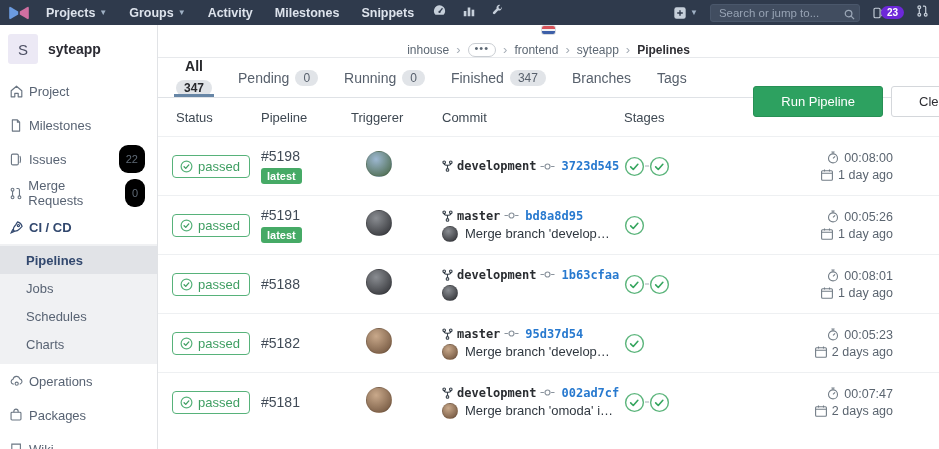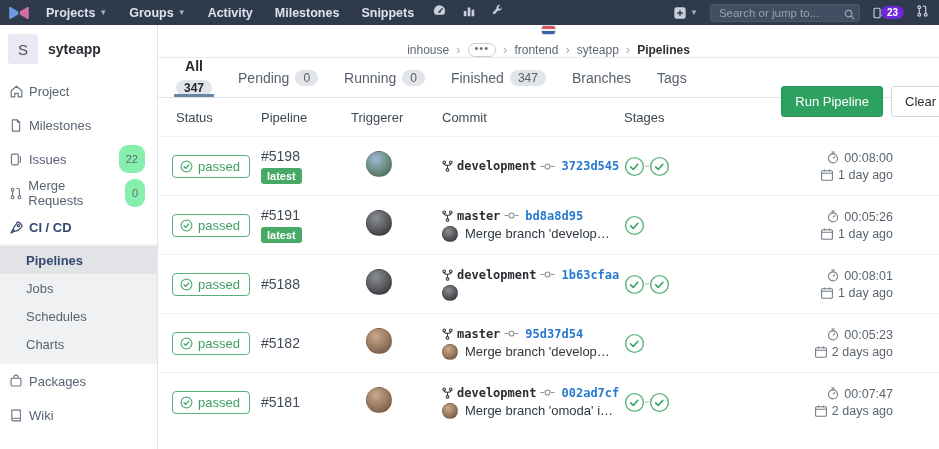--- a/index.html
+++ b/index.html
@@ -37,21 +37,21 @@
   .proj-head { display:flex; align-items:center; gap:10px; padding:9px 10px 10px 8px; }
   .proj-avatar { width:30px; height:30px; background:#ece9f5; border-radius:3px; display:flex;
     align-items:center; justify-content:center; font-size:15px; color:#4c4f63; }
   .proj-name { font-size:14px; font-weight:bold; color:#2b2b33; }
   .side-item { display:flex; align-items:center; height:34px; padding:0 12px 0 8px;
     gap:5px; font-size:13px; color:#586373; cursor:pointer; }
   .side-item .s-icon { width:16px; height:16px; display:flex; align-items:center;
     justify-content:center; color:#6b7683; }
   .side-item.active { color:#32486e; font-weight:bold; }
   .side-item.active .s-icon { color:#32486e; }
-  .side-badge { margin-left:auto; background:#86efac; color:#5f6a76; font-size:11px;
+  .side-badge { margin-left:auto; background:#000000; color:#5f6a76; font-size:11px;
     border-radius:9px; padding:8px 7px; font-weight:normal; }
   .submenu { background:#f0f1f3; padding:2px 0 6px 0; }
   .sub-item { display:flex; align-items:center; height:28px; padding-left:26px;
     font-size:13px; color:#586373; cursor:pointer; }
   .sub-item.active { background:#e1e3e7; color:#32486e; font-weight:bold; }
 
   
   .crumbbar { height:33px; display:flex; align-items:center; gap:7px; padding:0 18px;
     border-bottom:1px solid #e7e9ec; font-size:12px; color:#5c6773;flex-direction:column; }
   .crumb { cursor:pointer; white-space:nowrap; }
@@ -69,21 +69,21 @@
   .tabs { display:flex; gap:26px; }
   .tab { position:relative; display:flex; align-items:center; gap:6px; font-size:14px;
     color:#57606c; cursor:pointer; white-space:nowrap; }
   .tab .count { background:#e1e4e8; border-radius:9px; font-size:12px; padding:1px 8px;
     color:#57606c; }
   .tab.active { color:#27282c; font-weight:bold;flex-direction:column; }
   .tab.active .count { color:#27282c; }
   .tab.active::after { content:""; position:absolute; left:-2px; right:-2px; bottom:0;
     height:3px; background:#6786a6; }
   .actions { margin-left:auto; margin-right:-64px; display:flex; align-items:center; gap:8px; }
-  .btn { font-size:13px; border-radius:3px; padding:7px 13px; cursor:pointer;
+  .btn { font-size:13px; border-radius:3px; padding:7px 27px; cursor:pointer;
     white-space:nowrap; font-family:"Liberation Sans",sans-serif;margin-top:48px; }
   .btn-green { background:#2da160; border:1px solid #279055; color:#fff; }
   .btn-default { background:#fff; border:1px solid #d4d7db; color:#2e2e33;
     min-width:112px; text-align:left; }
 
   
   .grid-row { display:grid; grid-template-columns:103px 90px 91px 182px 95px 1fr;
     align-items:center; }
   .thead { height:38px; font-size:13px; color:#3e4852; }
   .thead > div { padding-left:0; }
@@ -271,20 +271,30 @@
   </div>
           <div class="sub-item">
     <span>Schedules</span>
   </div>
           <div class="sub-item">
     <span>Charts</span>
   </div>
         </div>
         <div class="side-item">
     <span class="s-icon">
+            <svg width="15" height="14" viewBox="0 0 15 15">
+              <path d="M4.1 10.9 a2.7 2.7 0 0 1-.3-5.3 a3.7 3.7 0 0 1 7.2-.4 a2.9 2.9 0 0 1 .4 5.6" fill="none" stroke="currentColor" stroke-width="1.2" stroke-linecap="round"></path>
+              <circle cx="7.7" cy="10.4" r="1.7" fill="none" stroke="currentColor" stroke-width="1.2"></circle>
+            </svg>
+          </span>
+    <span>Operations</span>
+
+  </div>
+        <div class="side-item">
+    <span class="s-icon">
             <svg width="14" height="14" viewBox="0 0 15 15">
               <rect x="2.2" y="4.6" width="10.6" height="8.2" rx="1" fill="none" stroke="currentColor" stroke-width="1.2"></rect>
               <path d="M5.2 4.6 V3.5 a2.3 2.3 0 0 1 4.6 0 V4.6" fill="none" stroke="currentColor" stroke-width="1.2"></path>
             </svg>
           </span>
     <span>Packages</span>
 
   </div>
         <div class="side-item">
     <span class="s-icon">

